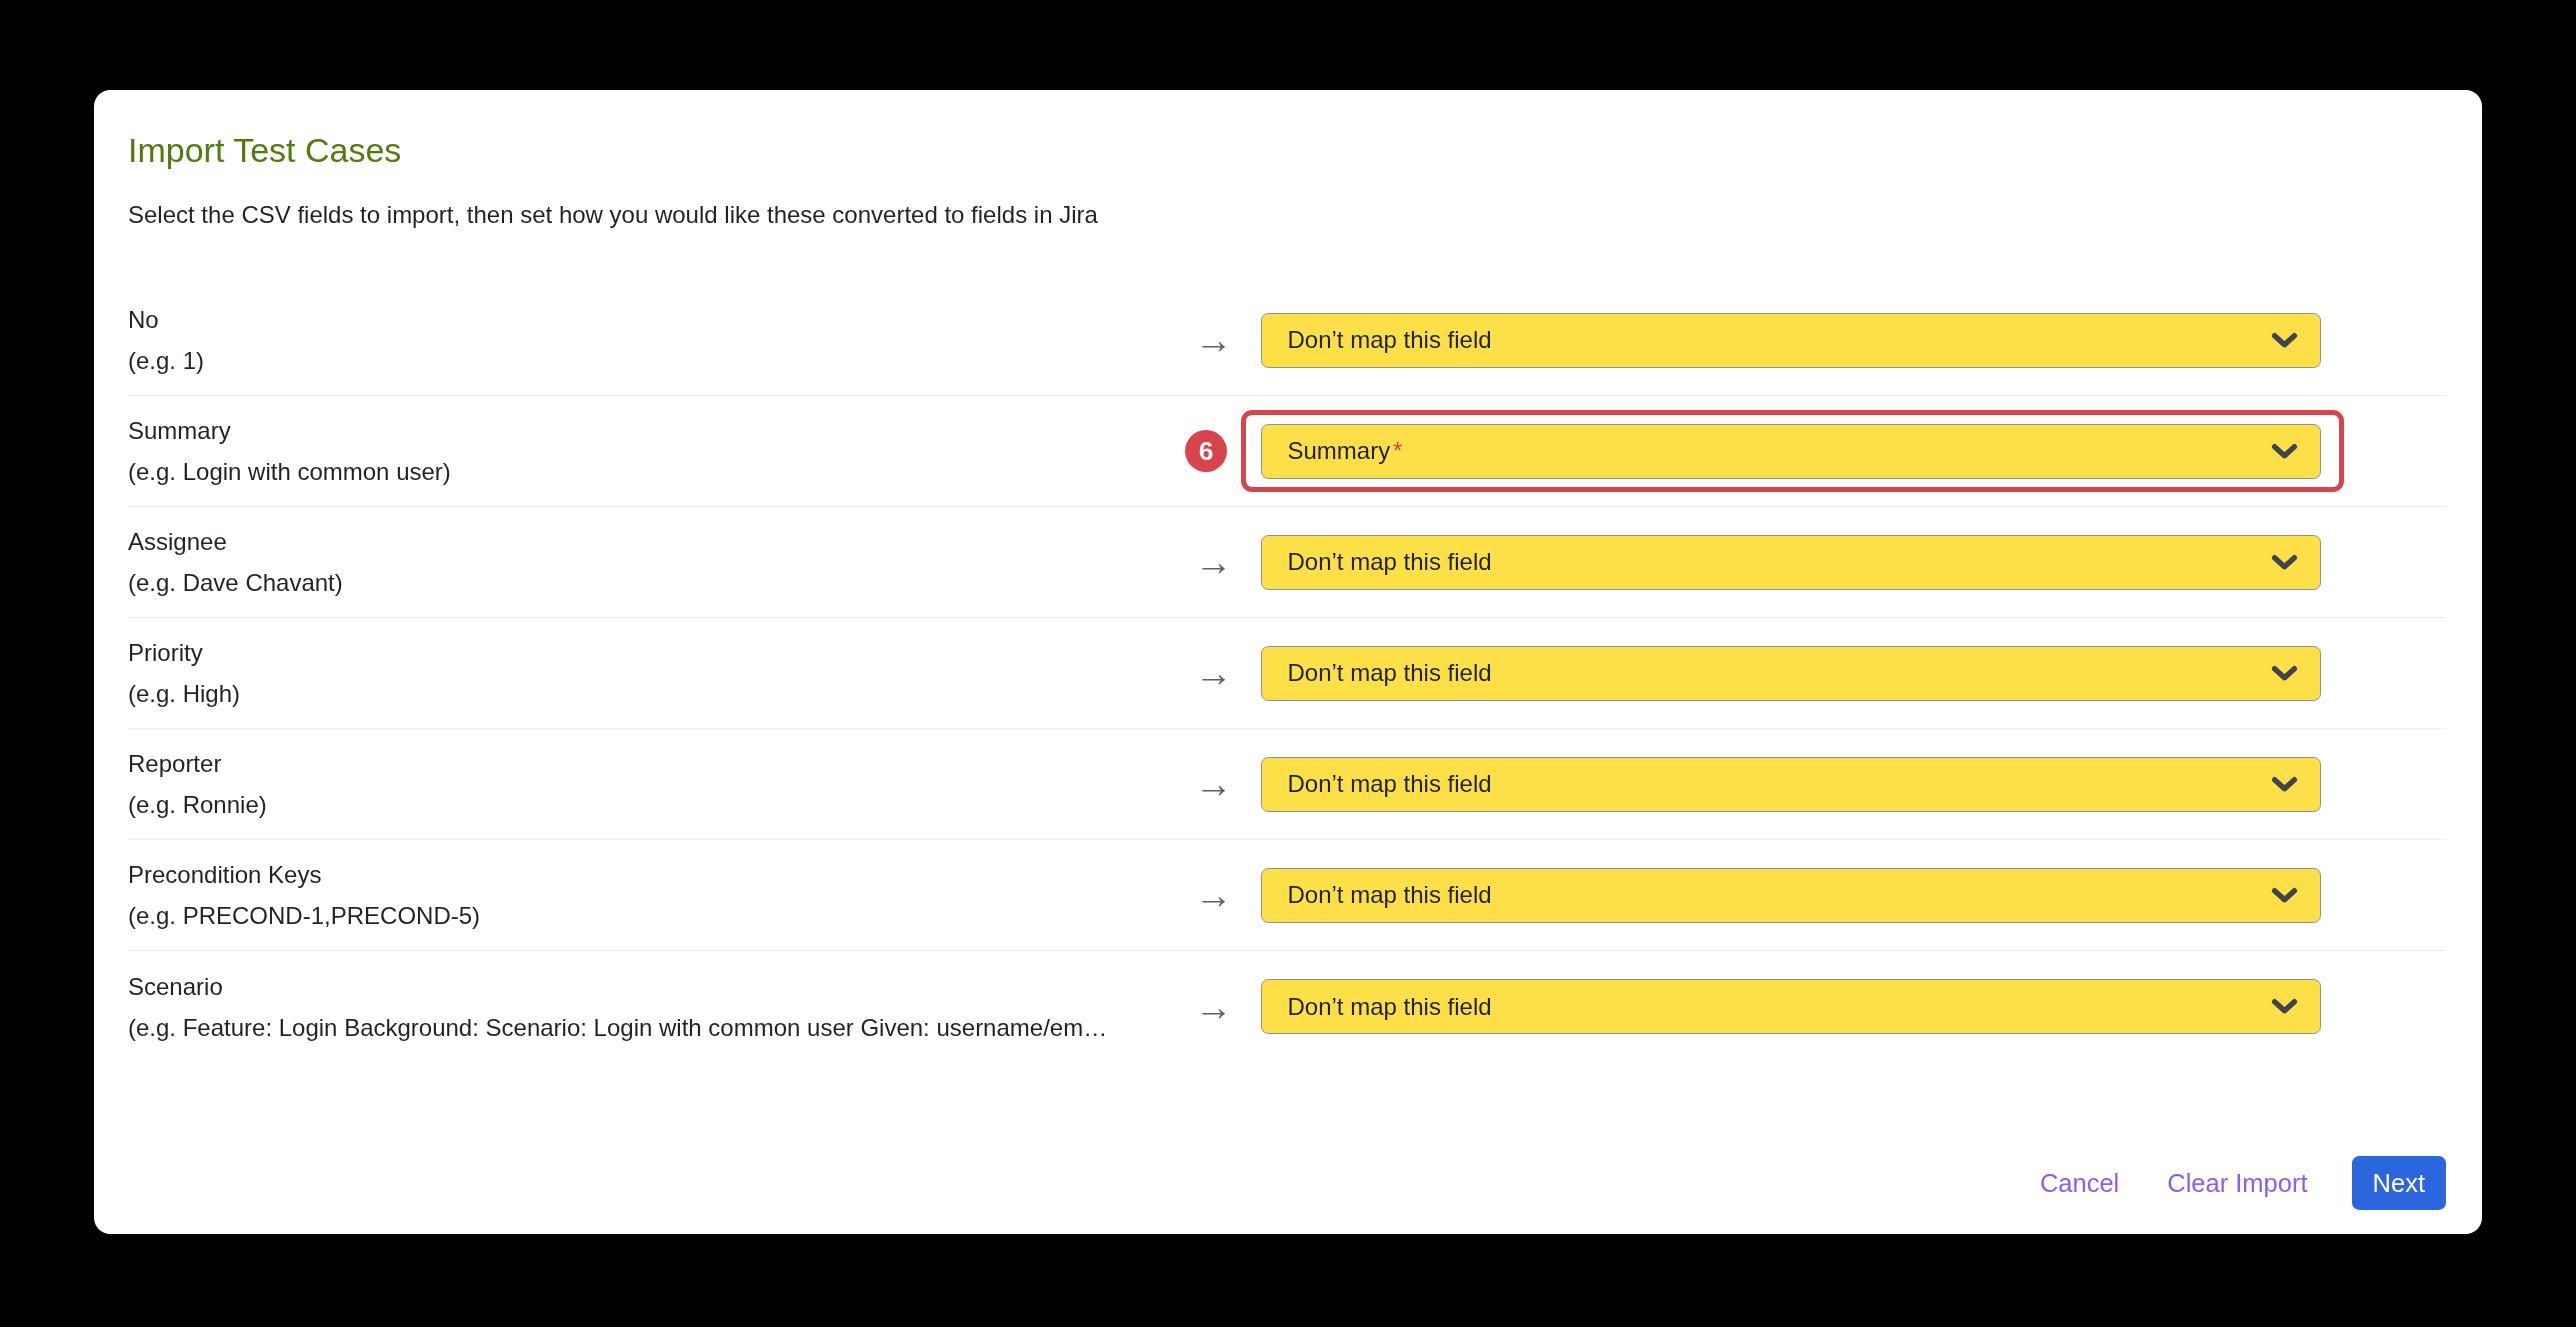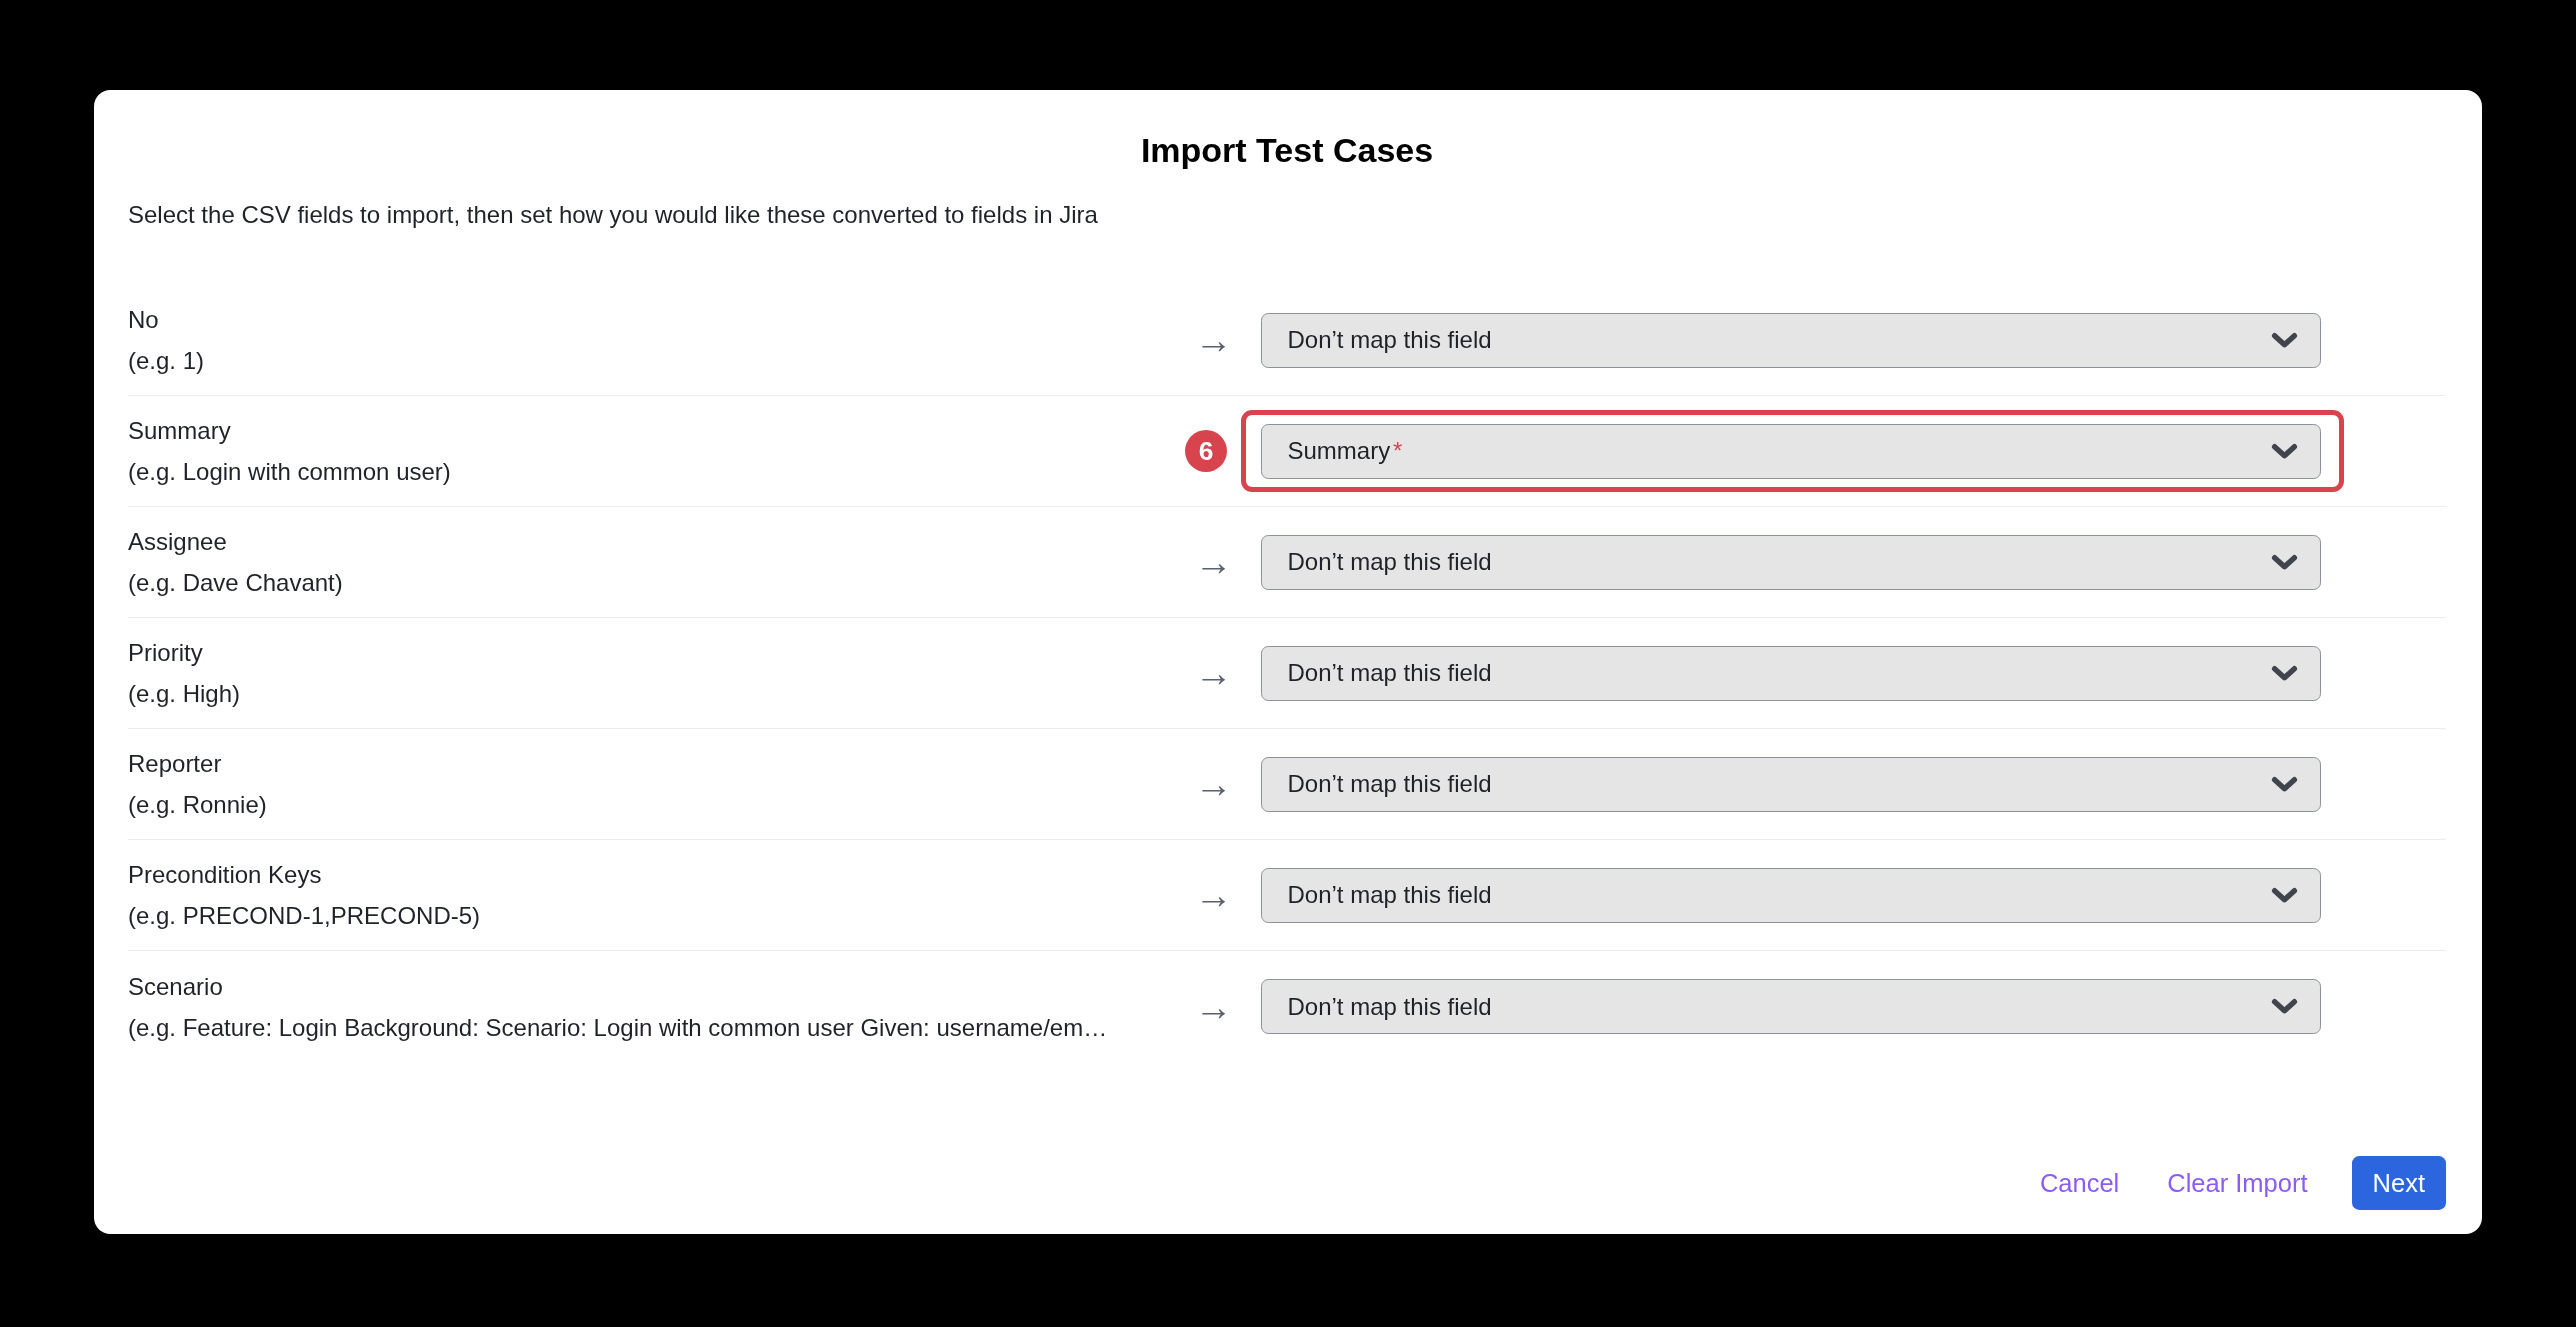--- a/index.html
+++ b/index.html
@@ -7,37 +7,37 @@
   body {
     width:2576px; height:1327px; background:#000;
     font-family:"Liberation Sans","DejaVu Sans",sans-serif;
     color:#1f2329; position:relative; overflow:hidden;
   }
   .dialog {
     position:absolute; left:94px; top:90px; width:2388px; height:1144px;
     background:#ffffff; border-radius:16.4px;
     padding:40px 36px 22px 34px;
   }
-  .title { margin:0; font-size:34px; line-height:40px; font-weight:700; color:#000000;text-align:center; }
+  .title { margin:0; font-size:34px; line-height:40px; font-weight:400; color:#4d7c0f; }
   .subtitle { margin:30px 0 0 0; font-size:24px; line-height:30px; color:#1f2329; }
   .grid { display:grid; grid-template-columns:1038px 95px 1fr; }
   .header-row { margin-top:26.4px; font-size:24px; line-height:29px; height:29px; color:#1f2329; }
   .rows { margin-top:0; }
   .row { height:111px; align-items:center; border-bottom:1.8px solid #ebecf0; }
   .row:last-child { border-bottom:none; }
   .csv-cell { font-size:24px; line-height:41px; white-space:nowrap; overflow:visible; }
   .field-name { color:#1f2329; }
   .field-example { color:#1f2329; }
   .arrow-cell {
     font-size:38px; color:#596070; text-align:center;
     align-self:center; line-height:38px; user-select:none;
   }
   .jira-cell { position:relative; width:1060px; height:55px; align-self:center; }
   .select {
-    position:relative; width:100%; height:55px; background:#e5e5e5;
+    position:relative; width:100%; height:55px; background:#fde047;
     border:1.8px solid #8a919e; border-radius:7.3px;
     display:flex; align-items:center; justify-content:space-between;
     padding:0 22px 0 25.5px; font-size:24px; color:#1f2329; cursor:pointer;
   }
   .select-value { white-space:nowrap; }
   .req { color:#d8444e; margin-left:2.7px; }
   .chevron { width:27px; height:17.3px; color:#40454d; flex:0 0 auto; }
   .badge {
     position:absolute; left:-76px; top:50%; transform:translateY(-50%);
     width:42px; height:42px; border-radius:50%;

